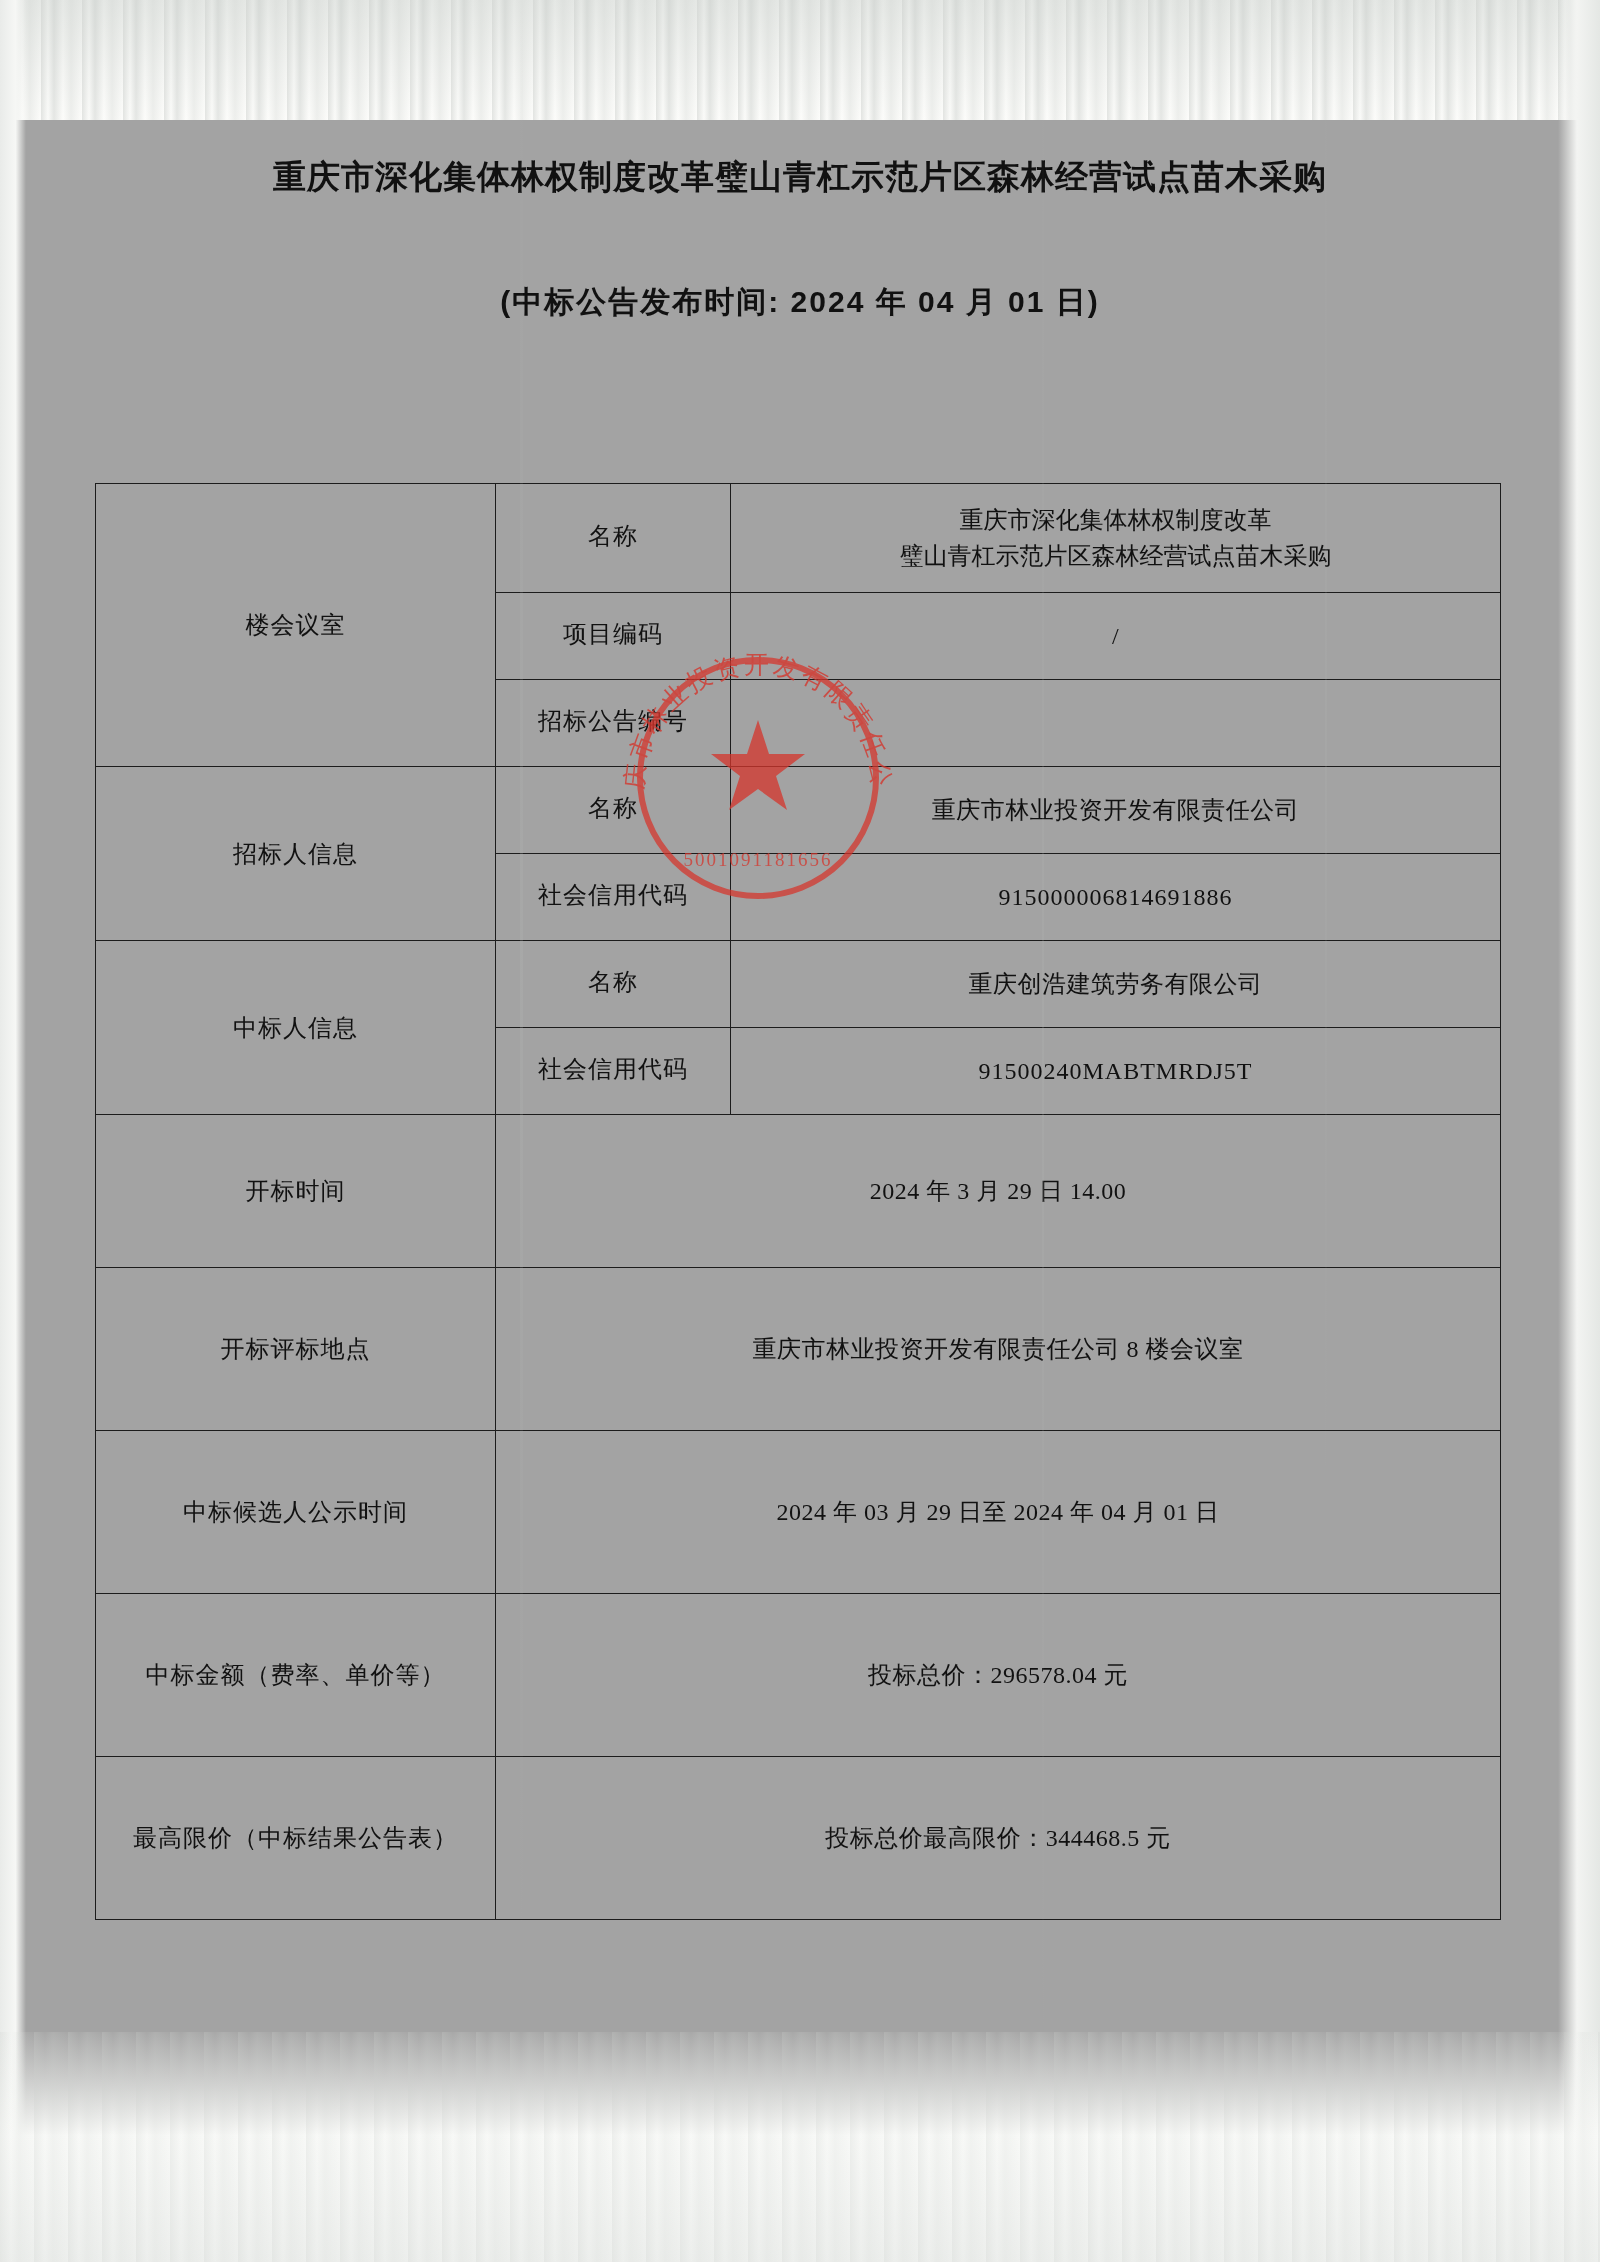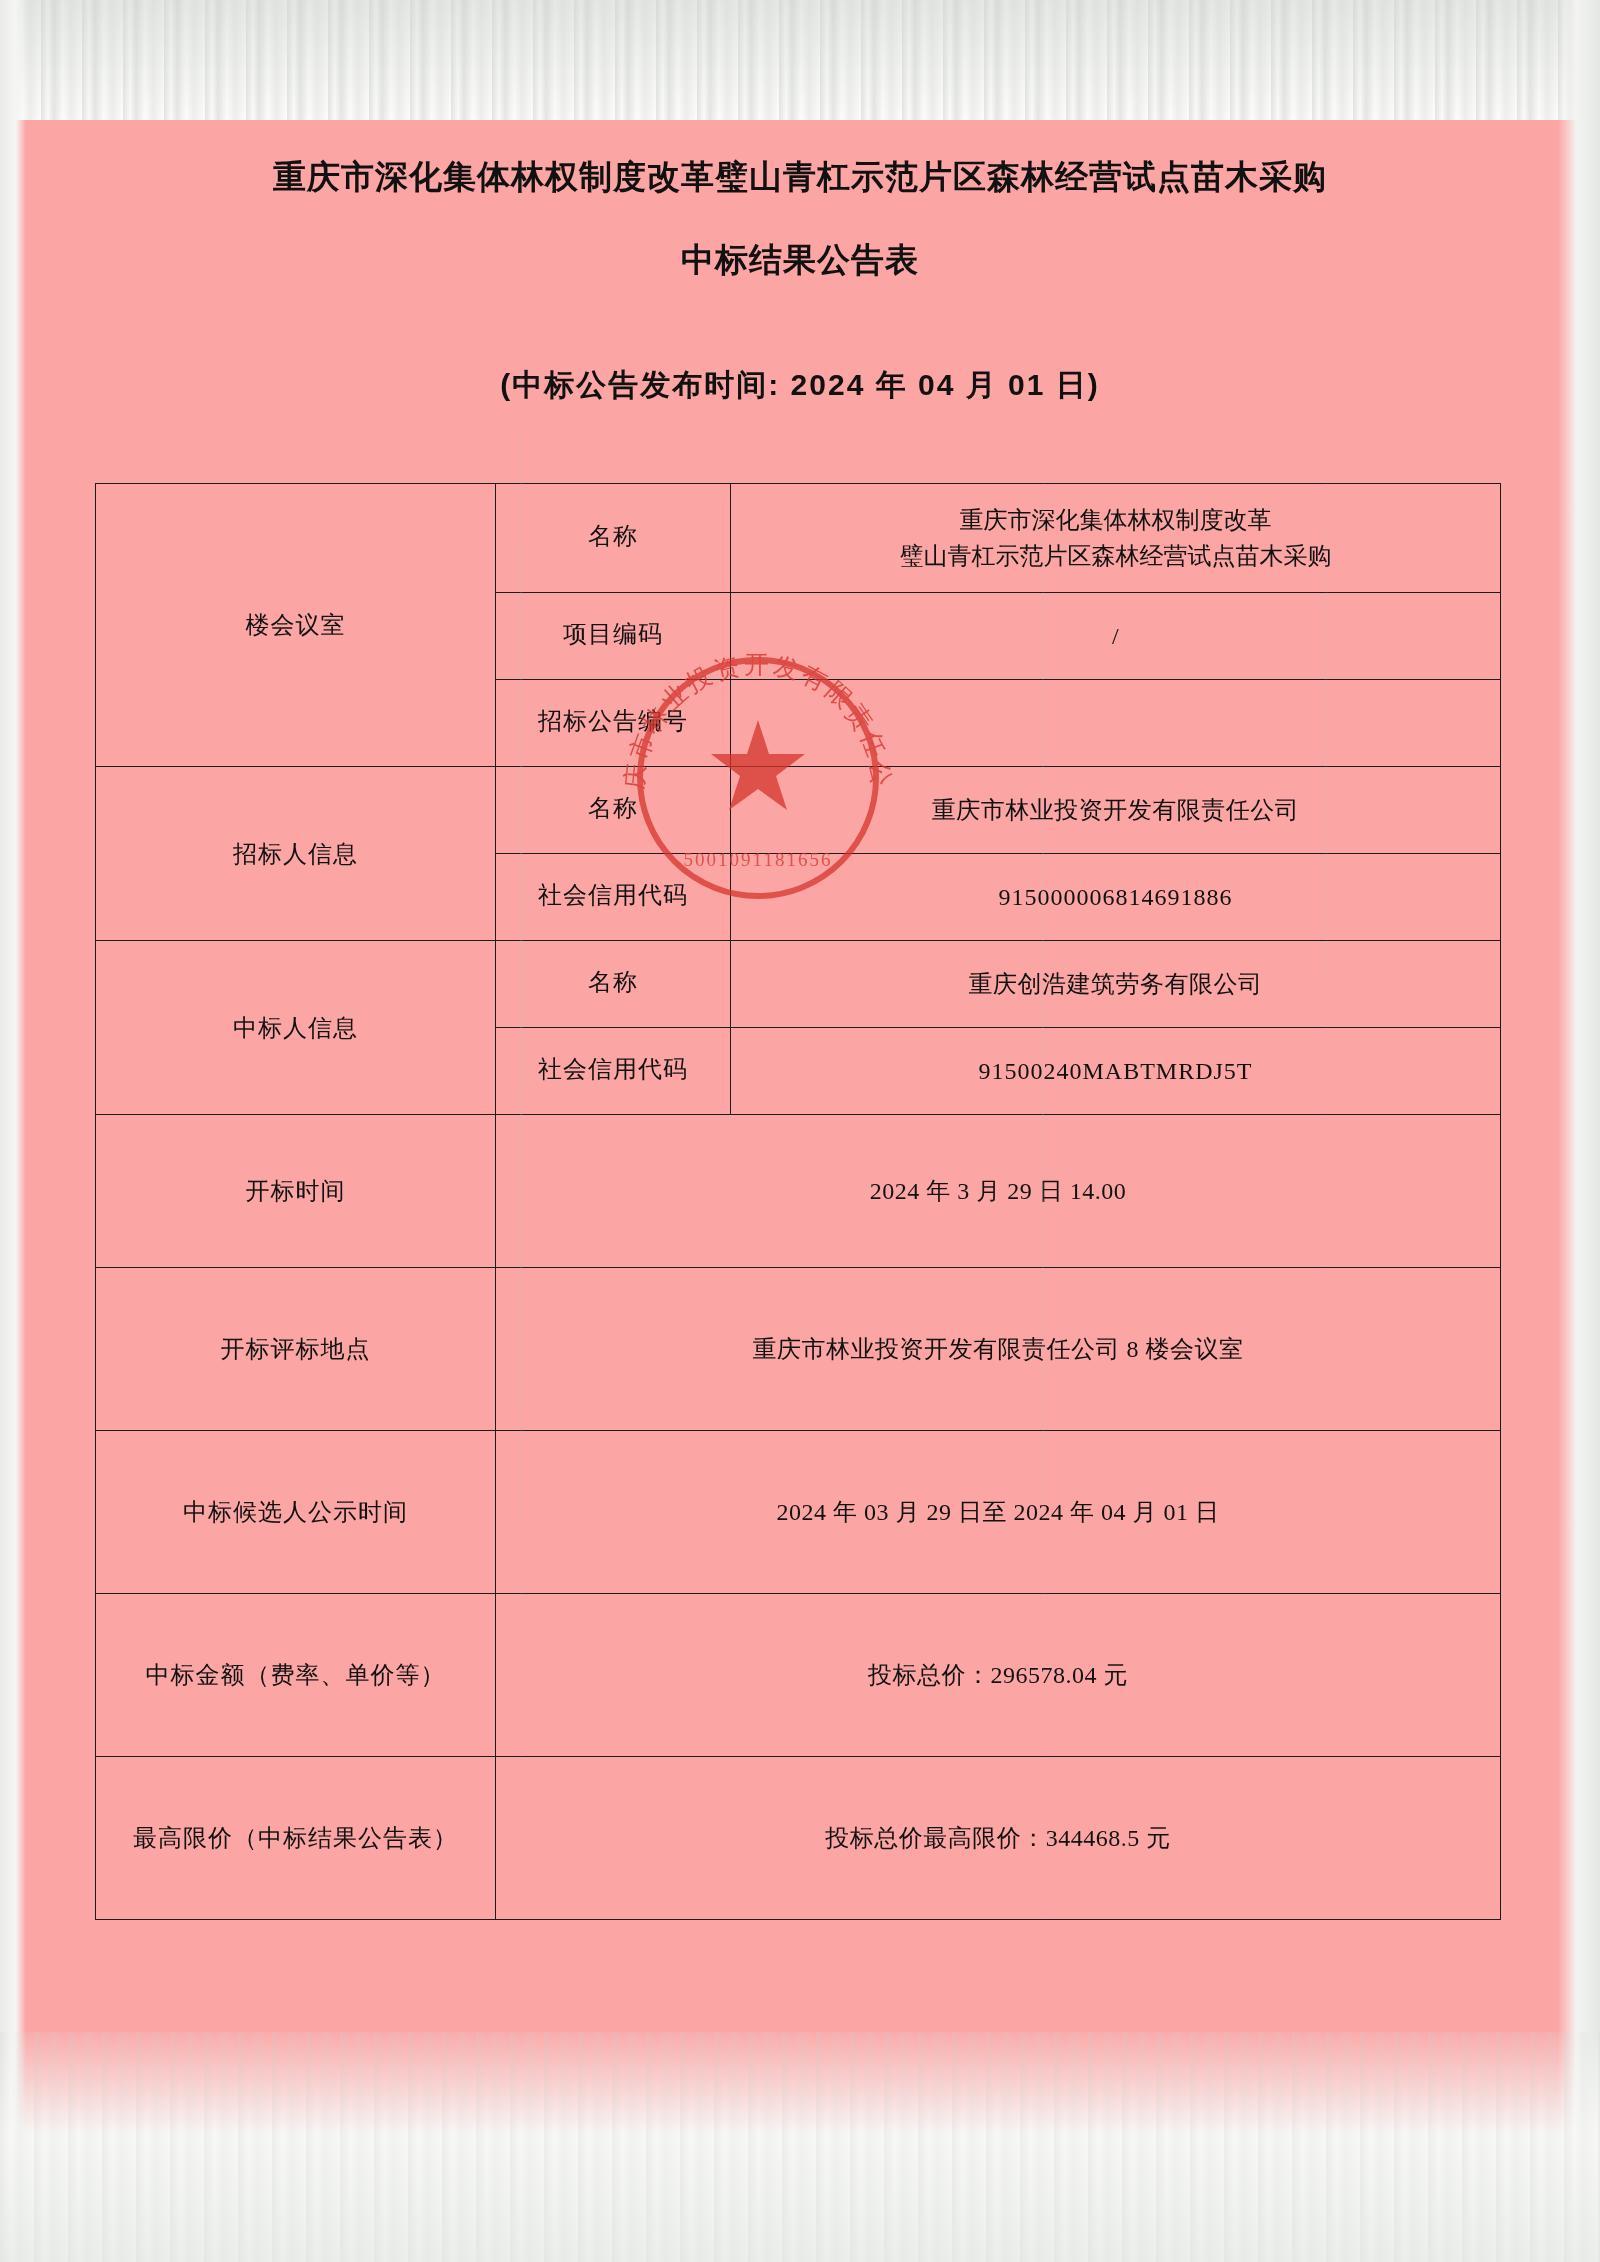--- a/index.html
+++ b/index.html
@@ -10,21 +10,21 @@
   body {
     width: 1600px;
     height: 2262px;
     font-family: "Liberation Serif", serif;
     position: relative;
     overflow: hidden;
   }
   .page {
     position: absolute;
     inset: 0;
-    background: #fca5a5;
+    background: #a3a3a3;
     border-radius: 19px;
   }
   
   .scan-top-band {
     position: absolute;
     top: 0; left: 0; right: 0;
     height: 120px;
     background:
       repeating-linear-gradient(90deg,
         rgba(205,208,205,0.55) 0px, rgba(238,240,238,0.15) 7px,
@@ -132,21 +132,20 @@
   }
 </style>
 </head>
 <body>
 
 <div class="page">
 
   <div class="content">
 
     <div class="title title-line1">重庆市深化集体林权制度改革璧山青杠示范片区森林经营试点苗木采购</div>
-    <div class="title title-line2">中标结果公告表</div>
     <div class="pub-time">(中标公告发布时间: 2024 年 04 月 01 日)</div>
 
     <table class="info">
       <colgroup>
         <col class="col-a">
           <col class="col-b">
           <col class="col-c">
       </colgroup>
       <tbody>
 

